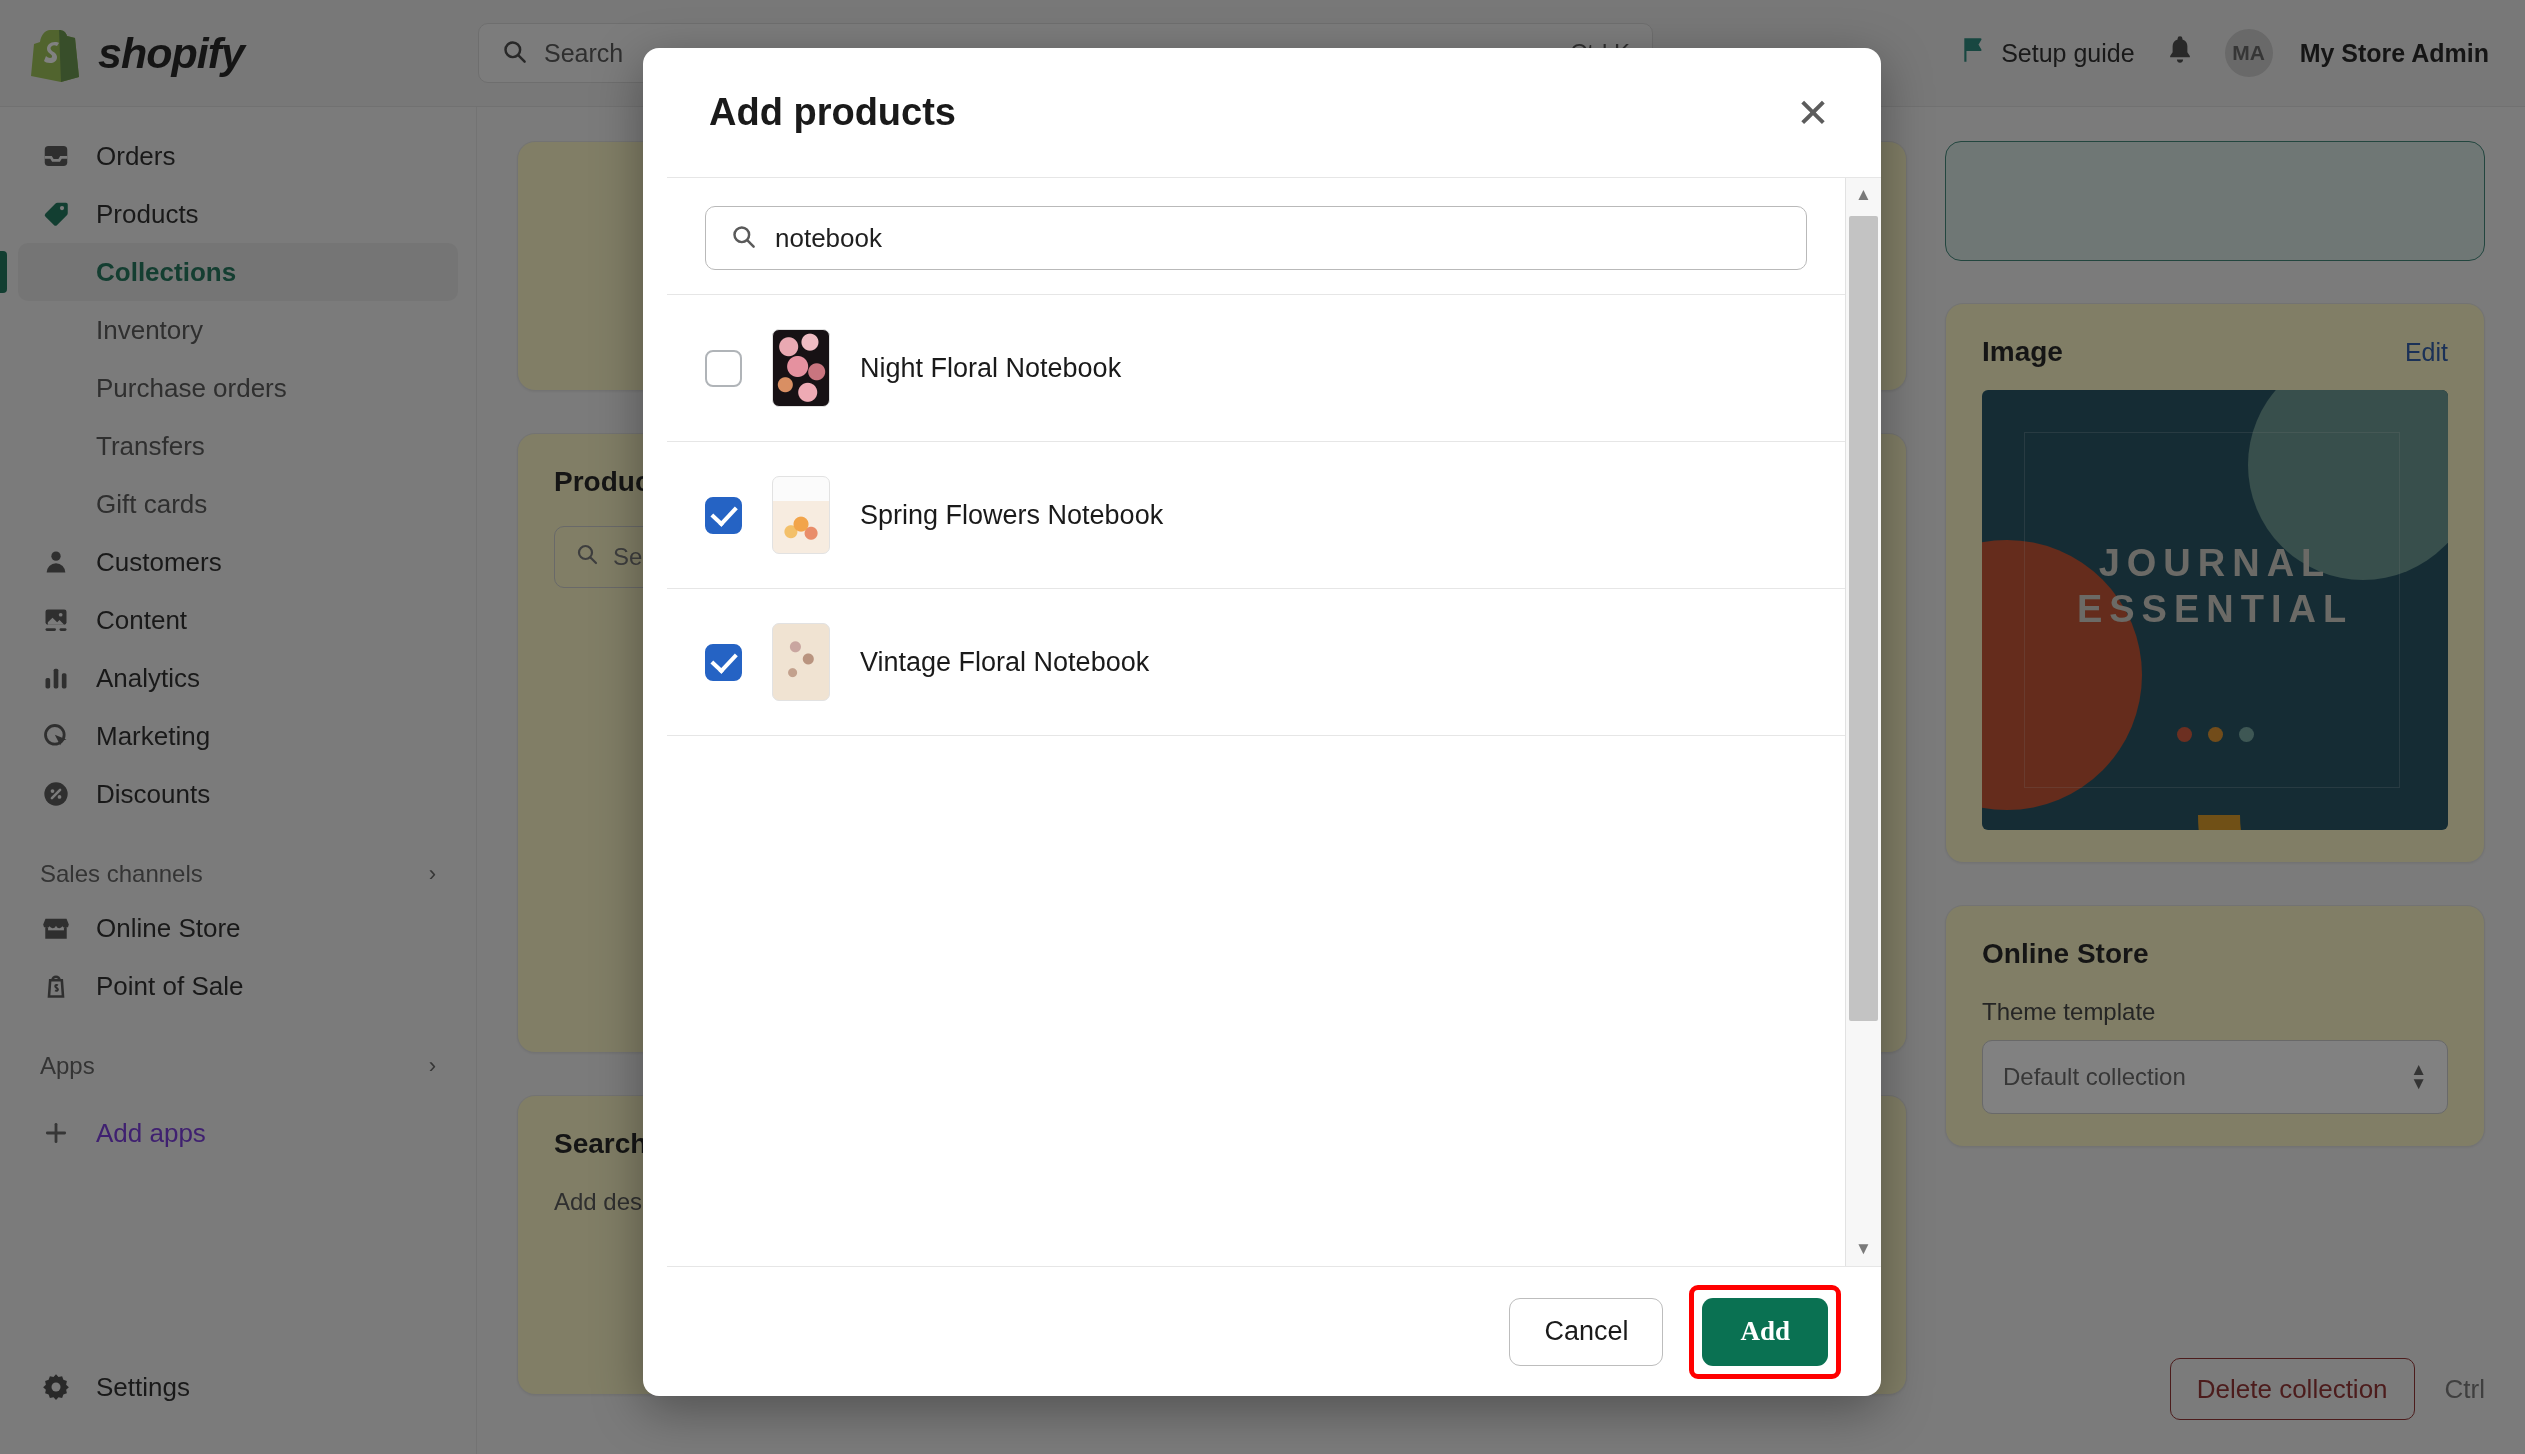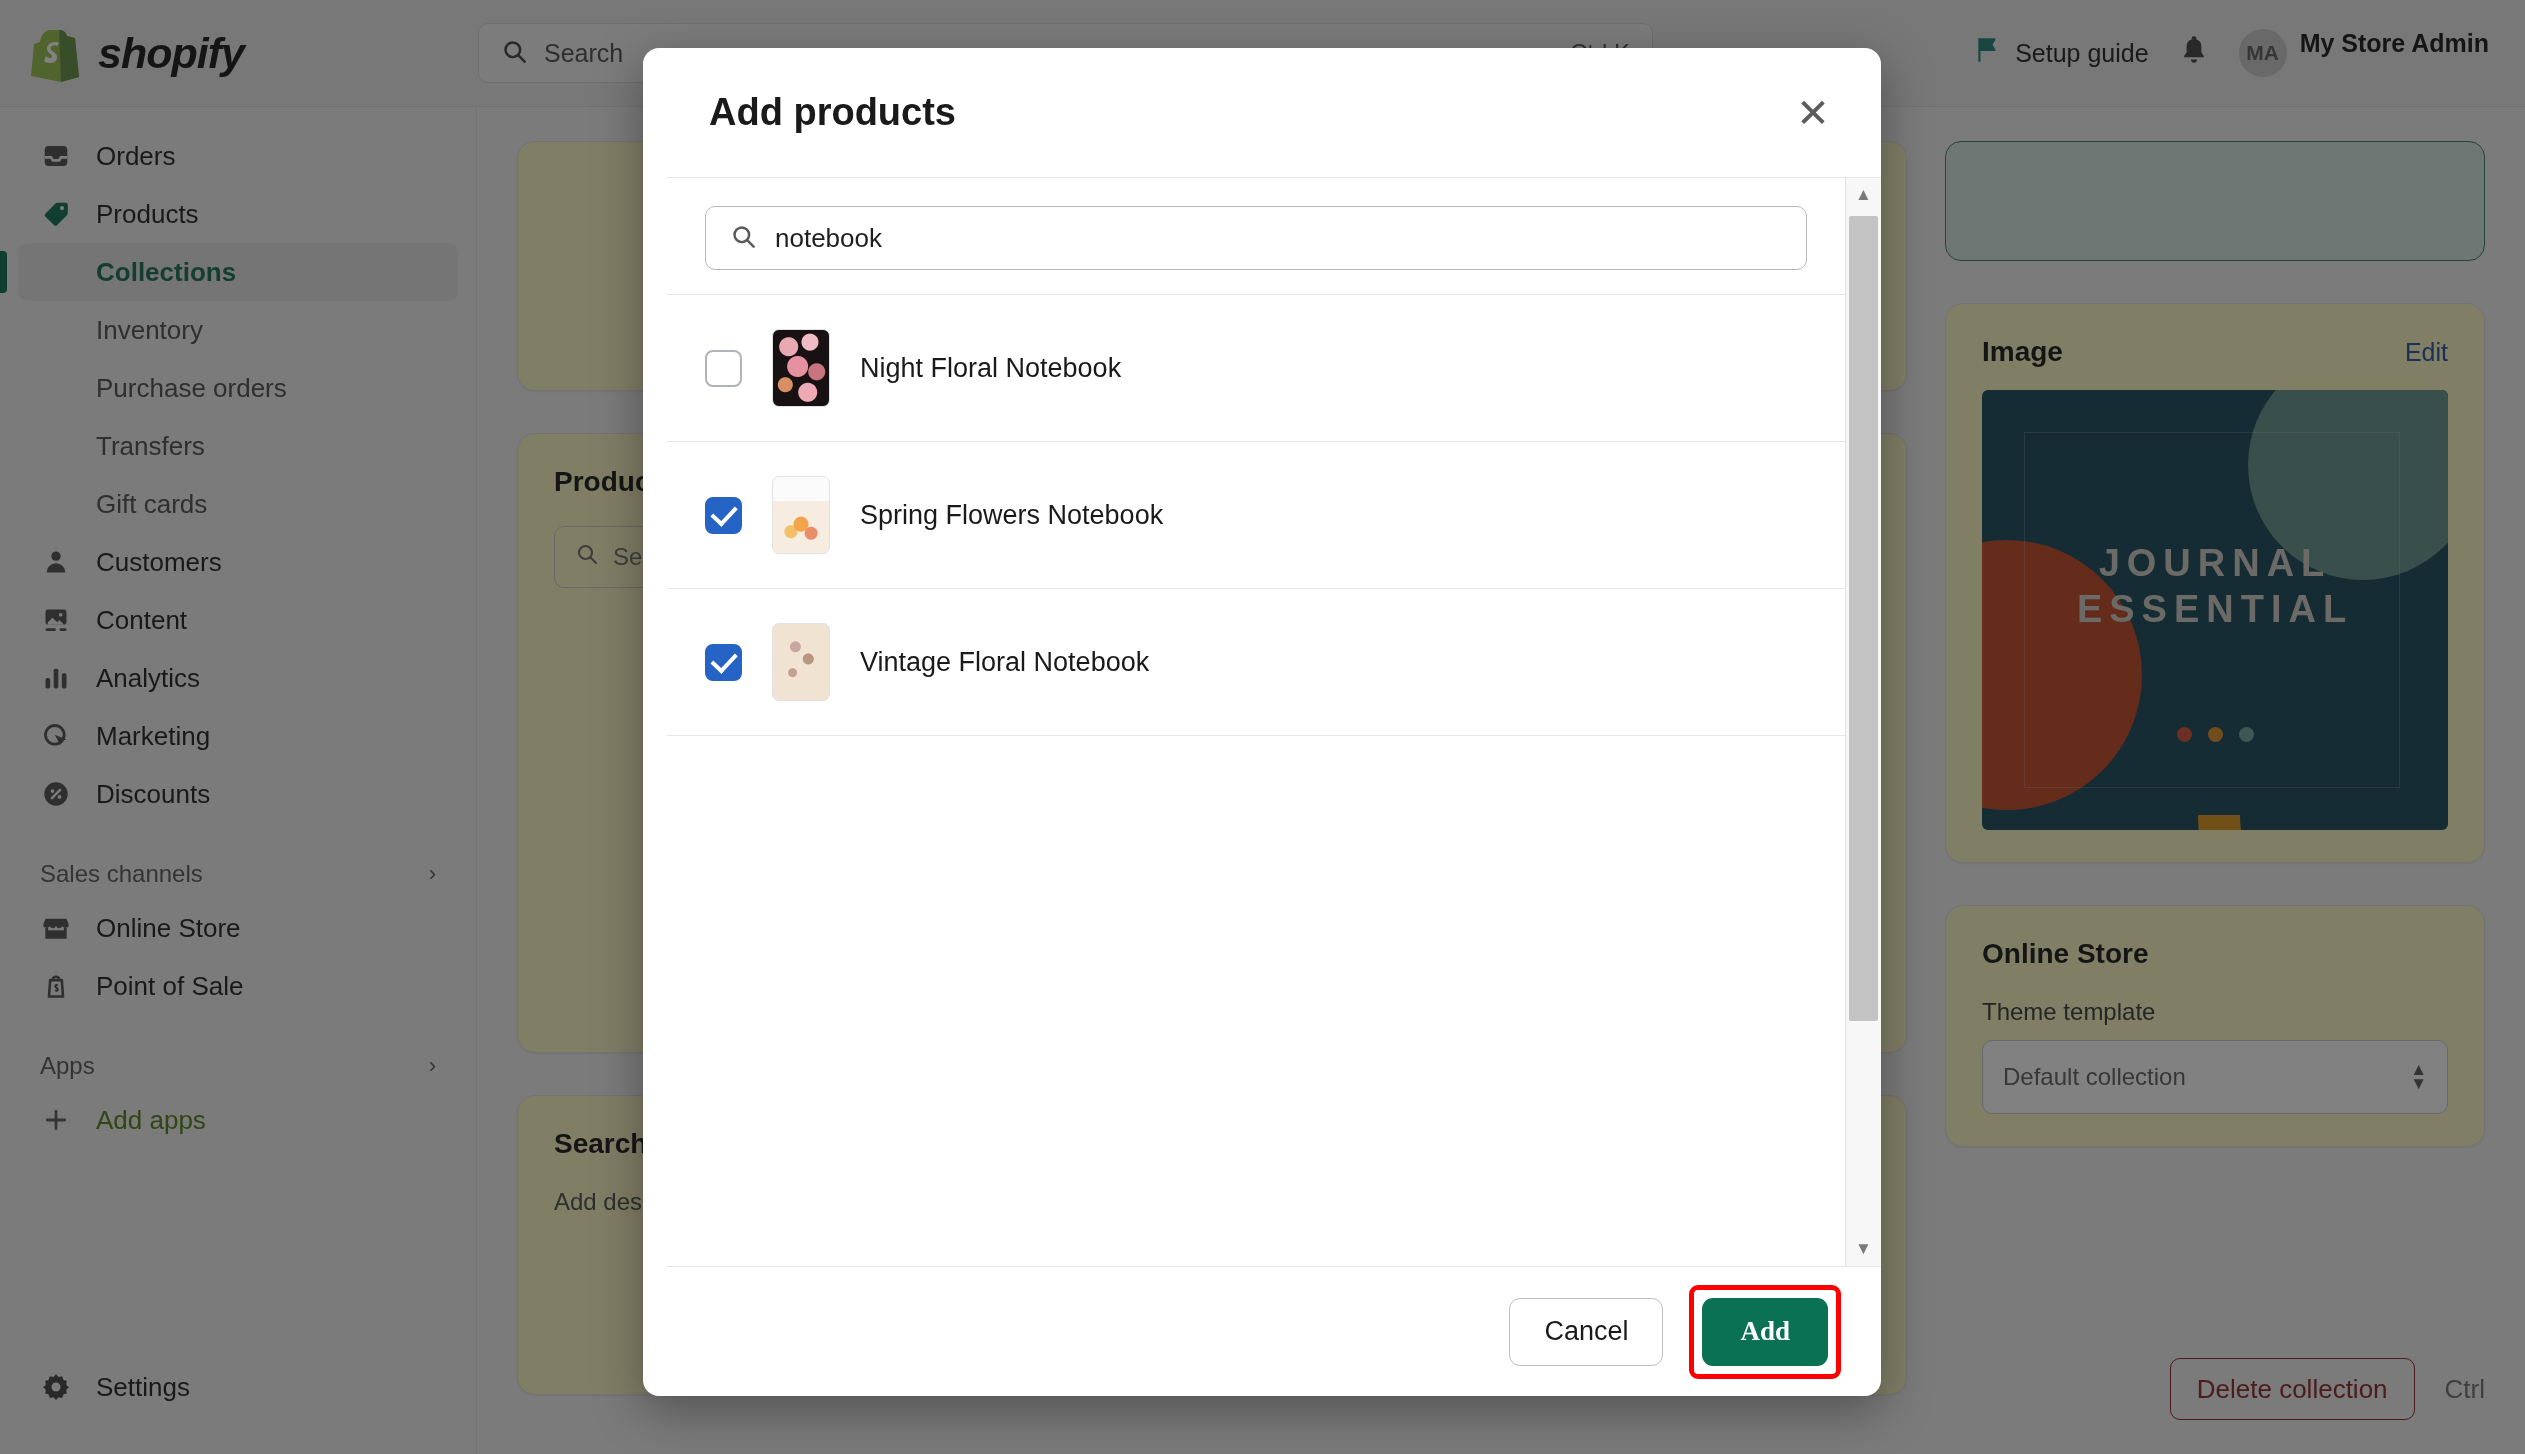--- a/index.html
+++ b/index.html
@@ -44,21 +44,21 @@
     margin-left: auto; display: flex; align-items: center; gap: 30px; padding-right: 36px;
   }
   .setup-guide { display: flex; align-items: center; gap: 14px; font-size: 25px; color: #1a1a1a; }
   .avatar {
     width: 48px; height: 48px; border-radius: 50%;
     background: #c9c9c9; color: #5a5a5a;
     display: flex; align-items: center; justify-content: center;
     font-size: 21px; font-weight: 600;
   }
   .admin-name { font-size: 25px; color: #111; font-weight: 600; }
-  .user-chip { display: flex; gap: 13px; }
+  .user-chip { display: flex; align-items: center; gap: 27px; }
 
   
   .sidebar {
     position: absolute; top: 107px; left: 0; width: 477px; bottom: 0;
     background: #f1f1f1;
     border-right: 1px solid #dfdfdf;
     padding-top: 20px;
   }
   .nav-item {
     display: flex; align-items: center; gap: 24px;
@@ -426,21 +426,21 @@
             <path d="M13.6 11.4c-.8-.5-2.2-.3-2.2.9 0 1.3 2.2 1.3 2.2 2.7 0 1-1.2 1.4-2.4.8" stroke-width="1.8"></path>
           </svg>
       </span>
       <span>Point of Sale</span>
     </div>
 
     <div class="nav-item" style="color:#565656;font-size:24px;height:50px;margin-top:26px;">
       <span>Apps</span>
       <span class="chev">›</span>
     </div>
-    <div class="nav-item" style="color:#4d7c0f;">
+    <div class="nav-item" style="color:#6d28d9;align-items:flex-end;">
       <span class="ico">
         <svg width="26" height="26" viewBox="0 0 24 24" stroke="#5a5a5a" stroke-width="2.6" stroke-linecap="round">
             <line x1="12" y1="4" x2="12" y2="20"></line>
             <line x1="4" y1="12" x2="20" y2="12"></line>
           </svg>
       </span>
       <span>Add apps</span>
     </div>
 
     <div class="sidebar-bottom">

